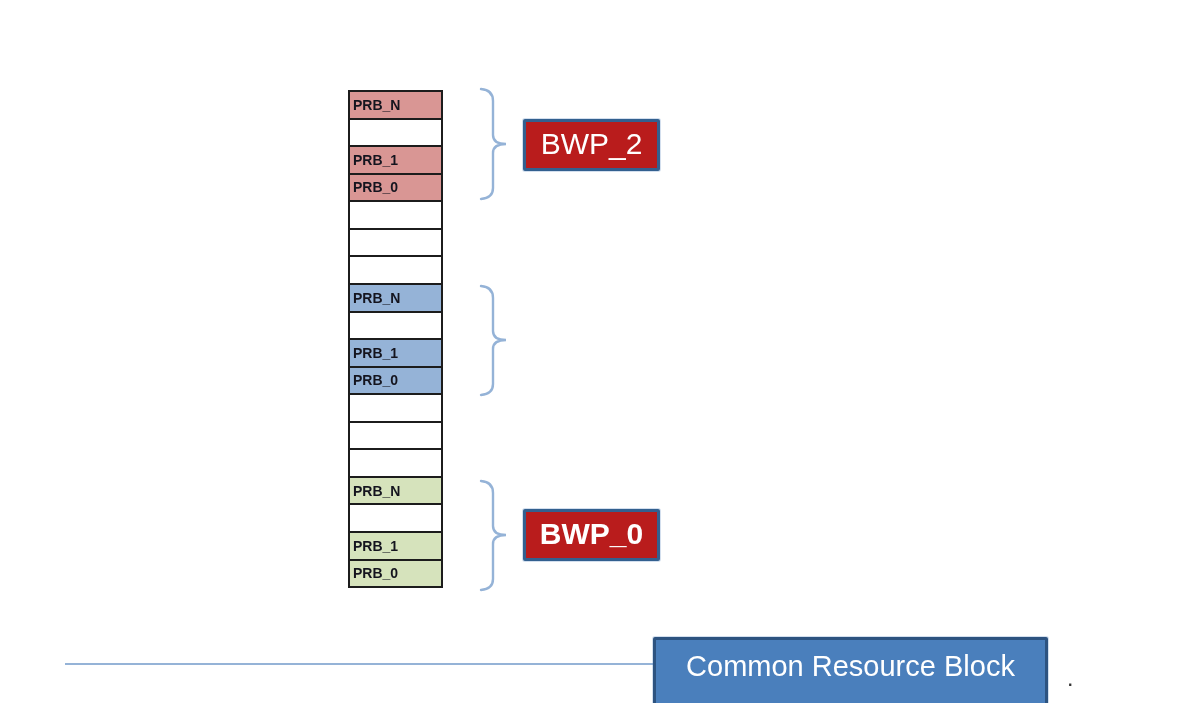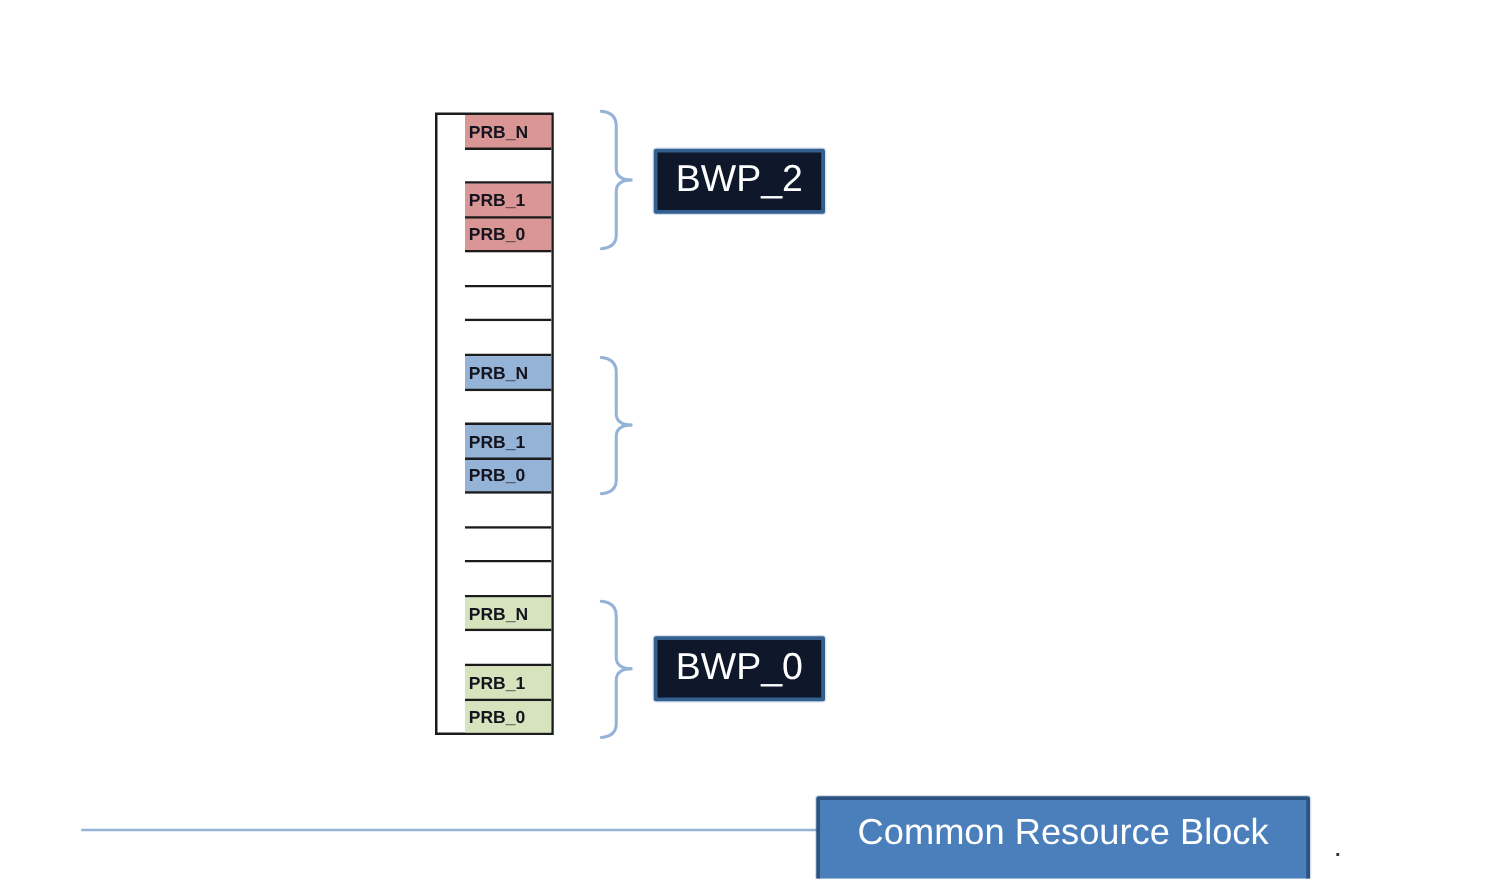--- a/index.html
+++ b/index.html
@@ -19,21 +19,20 @@
   .prb-column {
     position: absolute;
     left: 348px;
     top: 90px;
     width: 95px;
     height: 498px;
     box-sizing: border-box;
     border: 2px solid #1c1c1c;
     display: flex;
     flex-direction: column;
-    padding-left: 22px;
   }
   .prb-cell {
     flex: 1 1 0;
     box-sizing: border-box;
     border-bottom: 2px solid #1c1c1c;
     display: flex;
     align-items: center;
     padding-left: 3px;
     font-size: 14px;
     font-weight: 700;
@@ -52,36 +51,36 @@
     height: 703px;
     pointer-events: none;
   }
 
   
   .bwp-box {
     position: absolute;
     left: 523px;
     width: 131px;
     height: 43px;
-    background: #0f172a;
+    background: #b91c1c;
     border: 3px solid #33608f;
     border-radius: 2px;
     box-shadow: 0 0 0 1px rgba(79,129,189,0.25);
     color: #ffffff;
     font-size: 30px;
     display: flex;
     align-items: center;
     justify-content: center;
     line-height: 1;
     padding-bottom: 3px;
     box-sizing: content-box;
   }
   .bwp-2 { top: 119px; }
   .bwp-1 { top: 314px; }
-  .bwp-0 { top: 509px; }
+  .bwp-0 { top: 509px; font-weight: bold; }
 
   
   .crb-box {
     position: absolute;
     left: 653px;
     top: 637px;
     width: 389px;
     height: 52px;
     background: #4a7fbc;
     border: 3px solid #2d5380;

